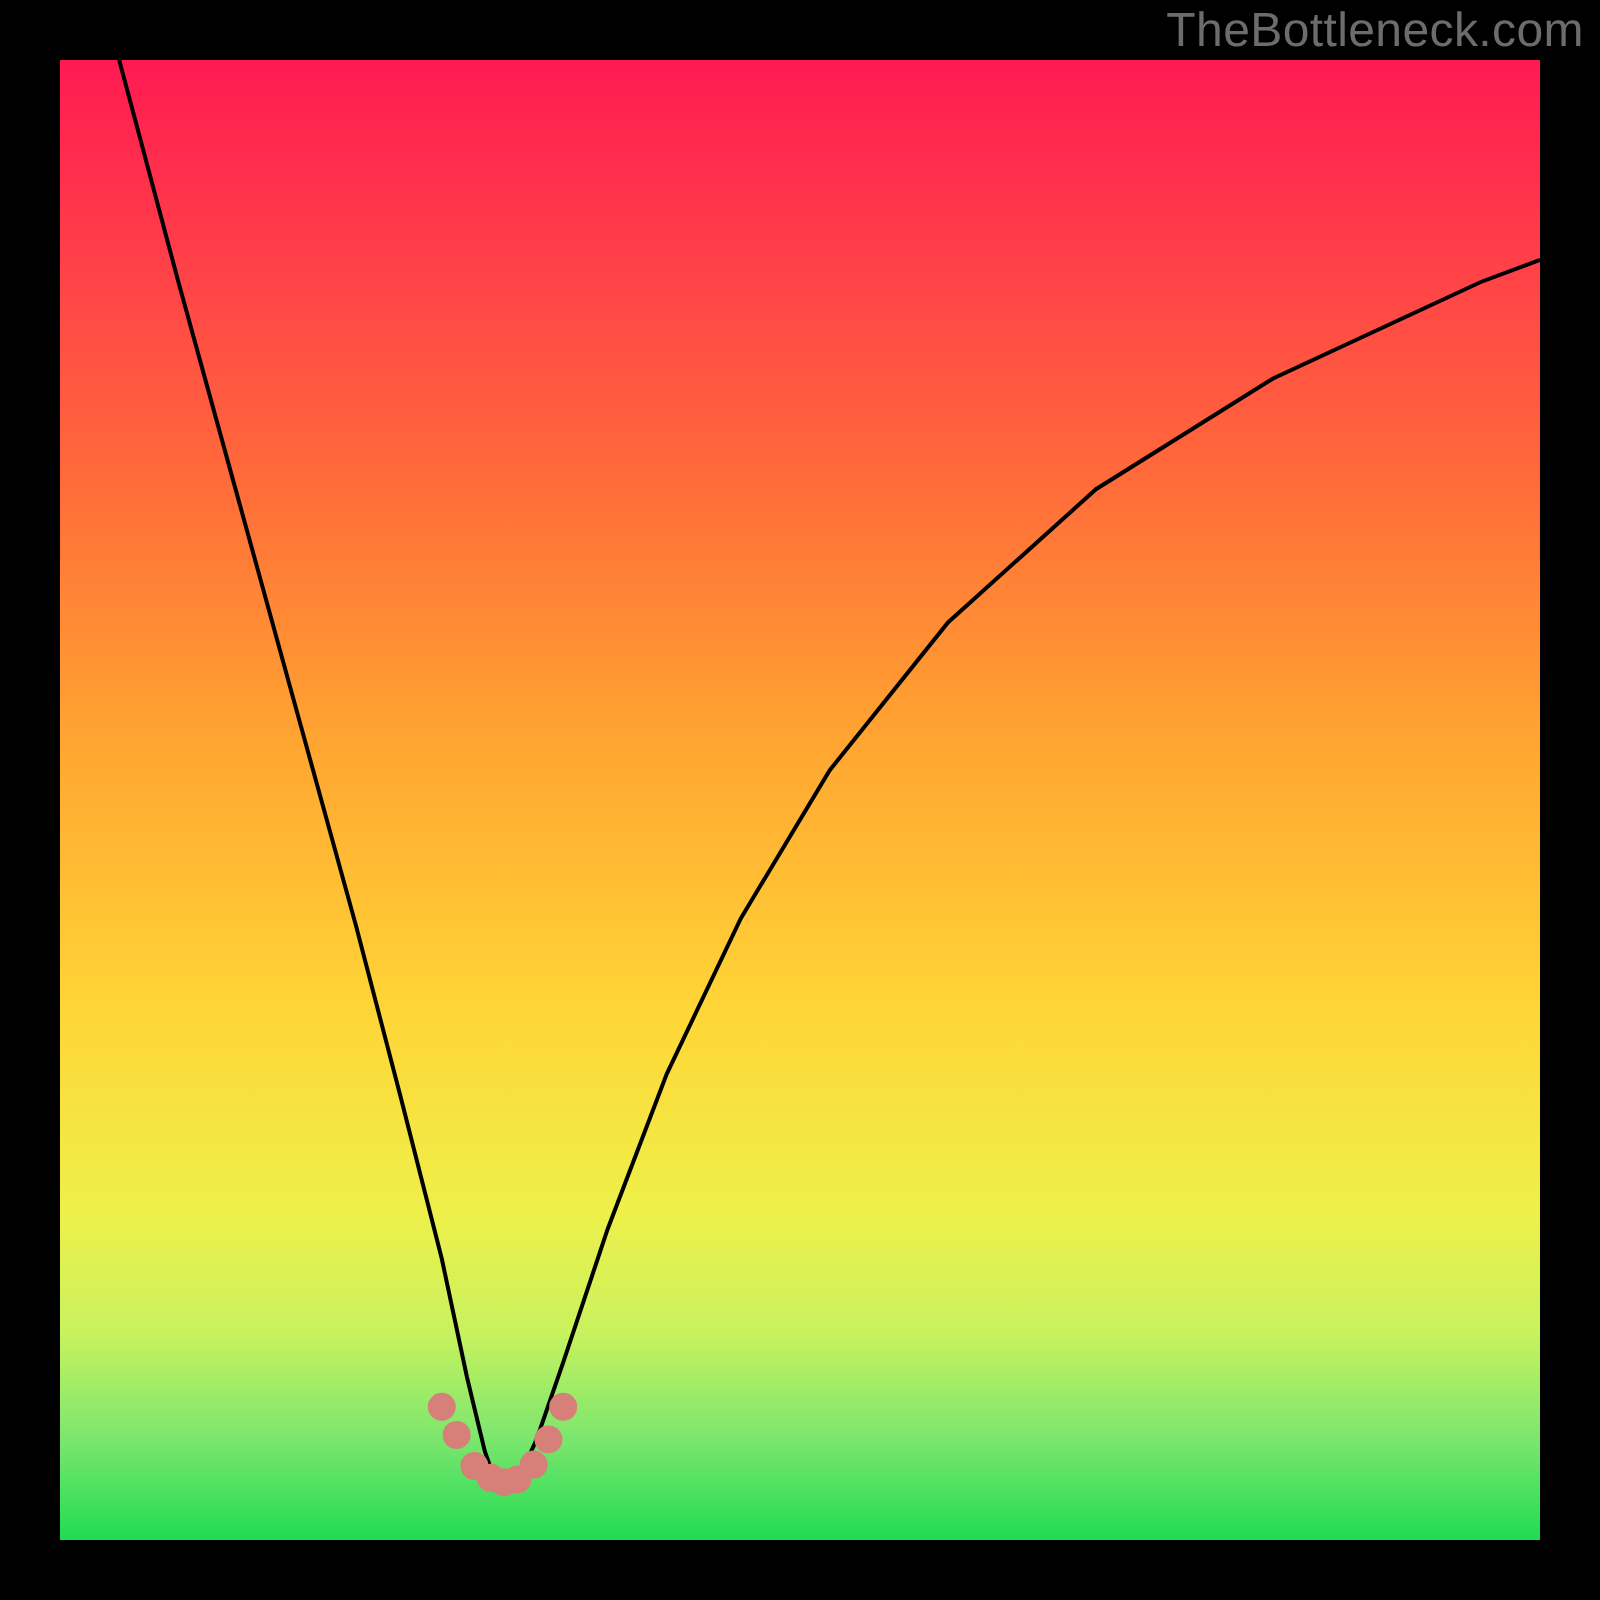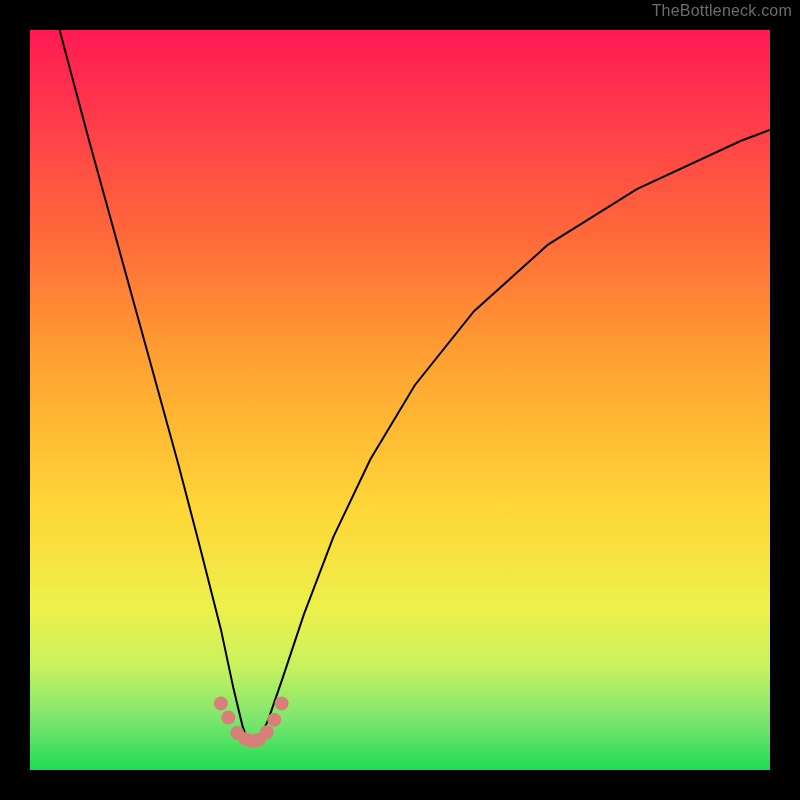--- a/index.html
+++ b/index.html
@@ -35,21 +35,21 @@
       #c8f25e 86%,
       #7ee66e 93%,
       #1fdc53 100%
     );
   }
   .attribution {
     position: absolute;
     top: 2px;
     right: 8px;
     color: #6c6c6c;
-    font-size: 16px;
+    font-size: 24px;
     font-weight: 500;
     letter-spacing: 0.2px;
     user-select: none;
   }
   svg.curve {
     position: absolute;
     inset: 0;
     width: 100%;
     height: 100%;
     overflow: visible;

